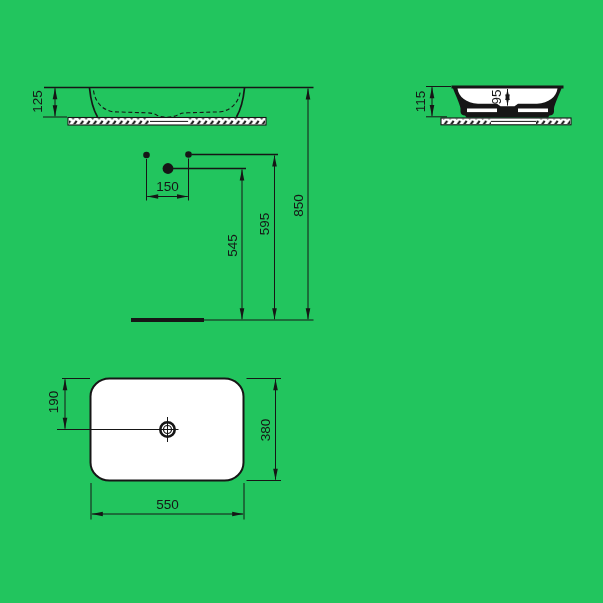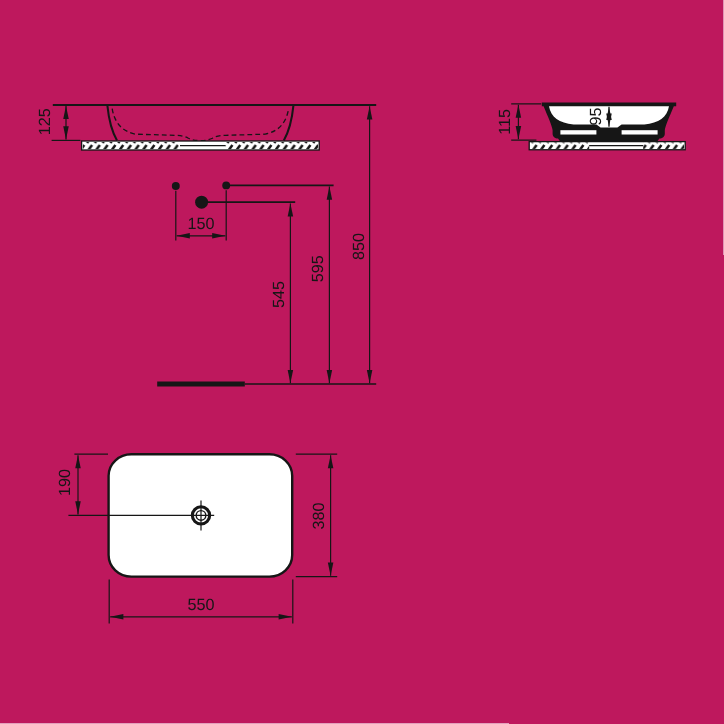--- a/index.html
+++ b/index.html
@@ -1,19 +1,19 @@
 <!DOCTYPE html>
 <html><head>
 <meta charset="utf-8">
 <style>
   html,body{margin:0;padding:0;background:#ffffff;}
   .canvas{
     position:relative;
     width:603px;height:603px;
-    background:#be185d;
+    background:#22c55e;
     font-family:"Liberation Sans", sans-serif;
     overflow:hidden;
     text-decoration:underline;
   }
   svg{position:absolute;left:0;top:0;}
   text{
     font-family:"Liberation Sans", sans-serif;
     font-size:13.5px;
     fill:#161616;
   }

